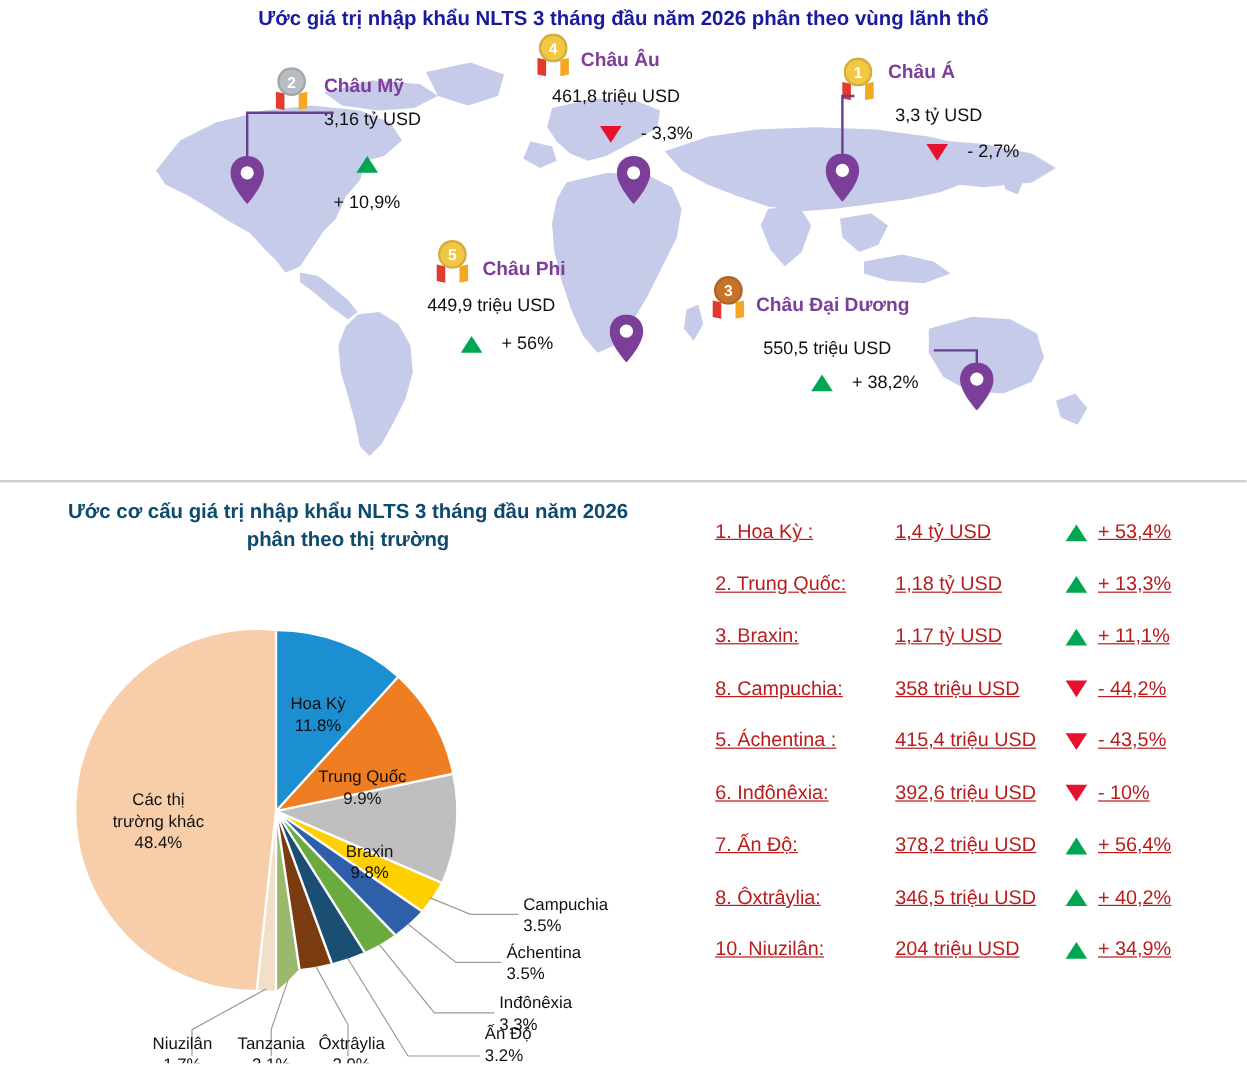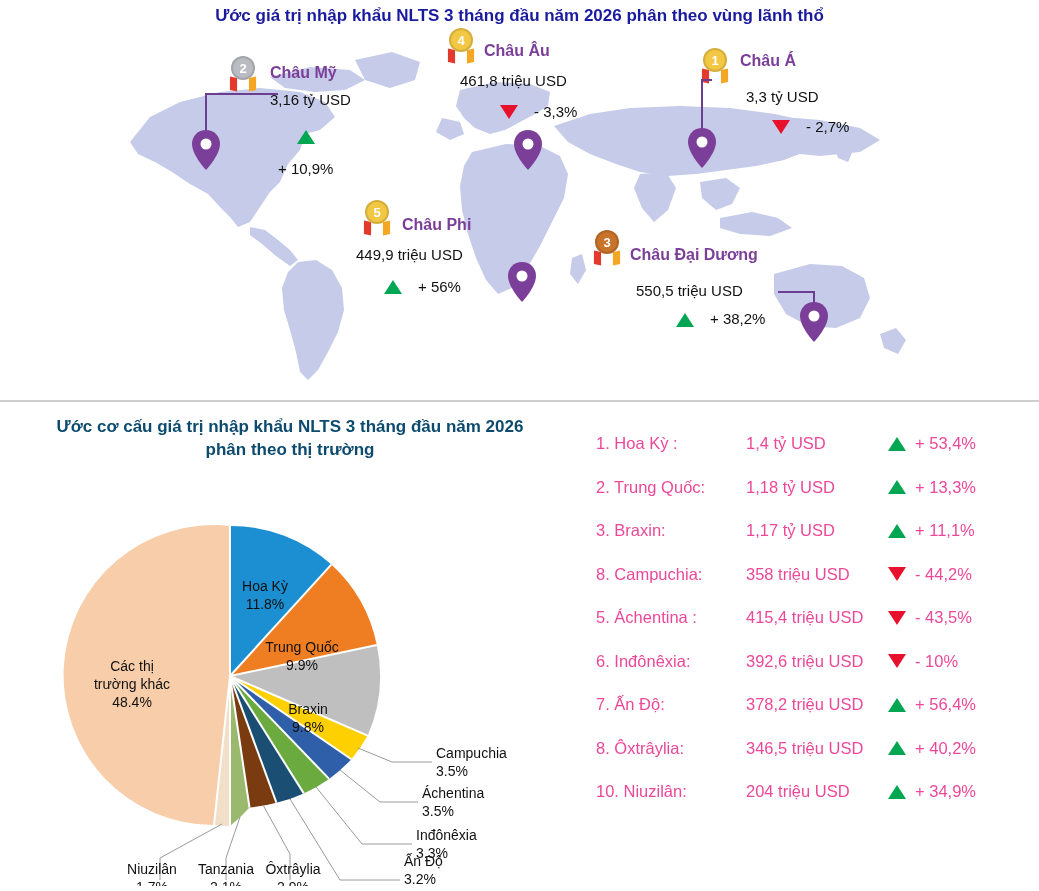--- a/index.html
+++ b/index.html
@@ -71,21 +71,21 @@
     position:absolute; top:12px; left:0; width:580px;
     text-align:center; font-size:17px; font-weight:bold; color:#0c4a6e; line-height:1.35;
   }
   #pie-wrap { position:absolute; top:72px; left:40px; width:520px; height:410px; }
   #pie-wrap svg { width:100%; height:100%; }
 
   
   #rank-list { position:absolute; top:404px; left:596px; width:443px; height:487px; padding-top:18px; }
   .rank-row {
     display:grid; grid-template-columns:150px 142px 1fr;
-    align-items:center; height:43.5px; font-size:16.5px; color:#ec4899;
+    align-items:center; height:43.5px; font-size:16.5px; color:#b91c1c;text-decoration:underline;
   }
   .rank-name { white-space:nowrap; }
   .rank-val  { white-space:nowrap; }
   .rank-chg  { display:flex; align-items:center; gap:9px; white-space:nowrap; }
   .rank-chg .tri-up, .rank-chg .tri-down { flex:0 0 auto; }
 </style>
 </head>
 <body>
 
 <div id="map-section">
@@ -216,21 +216,21 @@
   </div>
 
   <div class="region" style="left:0;top:0;">
     <div class="medal" style="left:592px; top:230px;">
       <div class="ribbon-l"></div>
         <div class="ribbon-r"></div>
       <div class="disc" style="background:#c8732a;">3</div>
     </div>
     <div class="rname" style="left:630px; top:246px;">Châu Đại Dương</div>
     <div class="rval" style="left:636px; top:282px;">550,5 triệu USD</div>
-    <div class="rchg" style="left:676px; top:310px;align-items:flex-end;">
+    <div class="rchg" style="left:676px; top:310px;">
       <span class="tri-up"></span>
       <span>+ 38,2%</span>
     </div>
     <svg class="leader" style="left:778px; top:288px; width:40px; height:30px;" viewBox="0 0 40 30">
       <path d="M0,4 L36,4 L36,26" stroke="#6a3f8f" stroke-width="2" fill="none"></path>
     </svg>
     <svg class="pin" style="left:800px; top:302px;" viewBox="0 0 28 40">
       <path d="M14,0 C6,0 0,6 0,14 C0,25 14,40 14,40 C14,40 28,25 28,14 C28,6 22,0 14,0 Z" fill="#7c3f99"></path>
       <circle cx="14" cy="14" r="5.5" fill="#ffffff"></circle>
     </svg>

